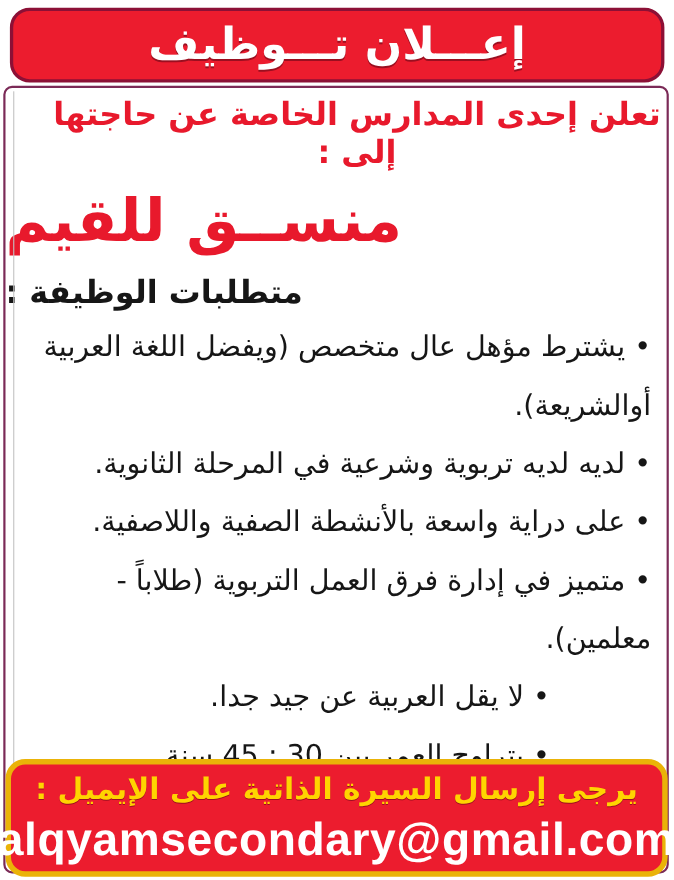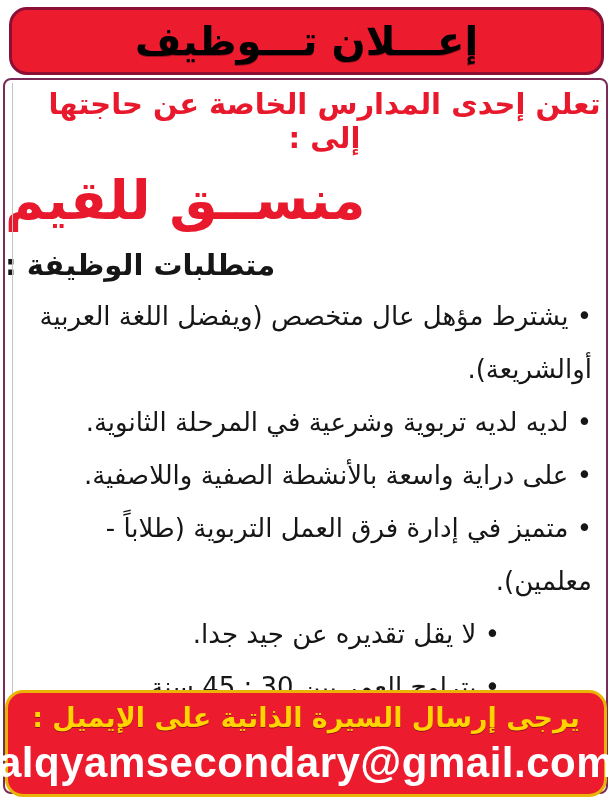--- a/index.html
+++ b/index.html
@@ -14,21 +14,21 @@
   
   .top-banner {
     position: absolute; left: 9px; top: 7px;
     width: 595px; height: 68px;
     background: #ec1c2e;
     border: 3px solid #8c1036;
     border-radius: 18px;
     display: flex; align-items: center; justify-content: center;
   }
   .top-banner .title {
-    color: #000000;
+    color: #ffffff;
     font-size: 40px; font-weight: bold;
     letter-spacing: 1px;
     text-shadow: 0 1px 0 #9b0f20;
     direction: rtl;
   }
 
   
   .content-box {
     position: absolute; left: 3px; top: 78px;
     width: 605px; height: 716px;
@@ -71,21 +71,21 @@
     line-height: 53px;
   }
   .req-list li::before { content: "• "; }
   .req-list li.indent { padding-right: 92px; }
 
   
   .footer-box {
     position: absolute; left: 5px; top: 690px;
     width: 602px; height: 107px;
     background: #ec1c2e;
-    border: 3px solid #eab308;
+    border: 5px solid #eab308;
     border-radius: 18px;
     display: flex; flex-direction: column;
     align-items: center; justify-content: center;
   }
   .footer-cta {
     direction: rtl;
     color: #ffd400;
     font-size: 27px; font-weight: bold;
     line-height: 38px;
     text-shadow: 0 1px 0 #9b0f20;
@@ -115,21 +115,21 @@
 
     <div class="position-title">منســق للقيم</div>
 
     <div class="req-heading">متطلبات الوظيفة :</div>
 
     <ul class="req-list">
       <li>يشترط مؤهل عال متخصص (ويفضل اللغة العربية أوالشريعة).</li>
       <li>لديه لديه تربوية وشرعية في المرحلة الثانوية.</li>
       <li>على دراية واسعة بالأنشطة الصفية واللاصفية.</li>
       <li>متميز في إدارة فرق العمل التربوية (طلاباً - معلمين).</li>
-      <li class="indent">لا يقل تقديره عن جيد جدا.</li>
+      <li class="indent">لا يقل العربية عن جيد جدا.</li>
       <li class="indent">يتراوح العمر بين 30 : 45 سنة.</li>
       <li class="indent">لديه إقامة سارية داخل الدولة.</li>
     </ul>
   </div>
 
   <div class="footer-box">
     <div class="footer-cta">يرجى إرسال السيرة الذاتية على الإيميل :</div>
     <div class="footer-email">alqyamsecondary@gmail.com</div>
   </div>
 

